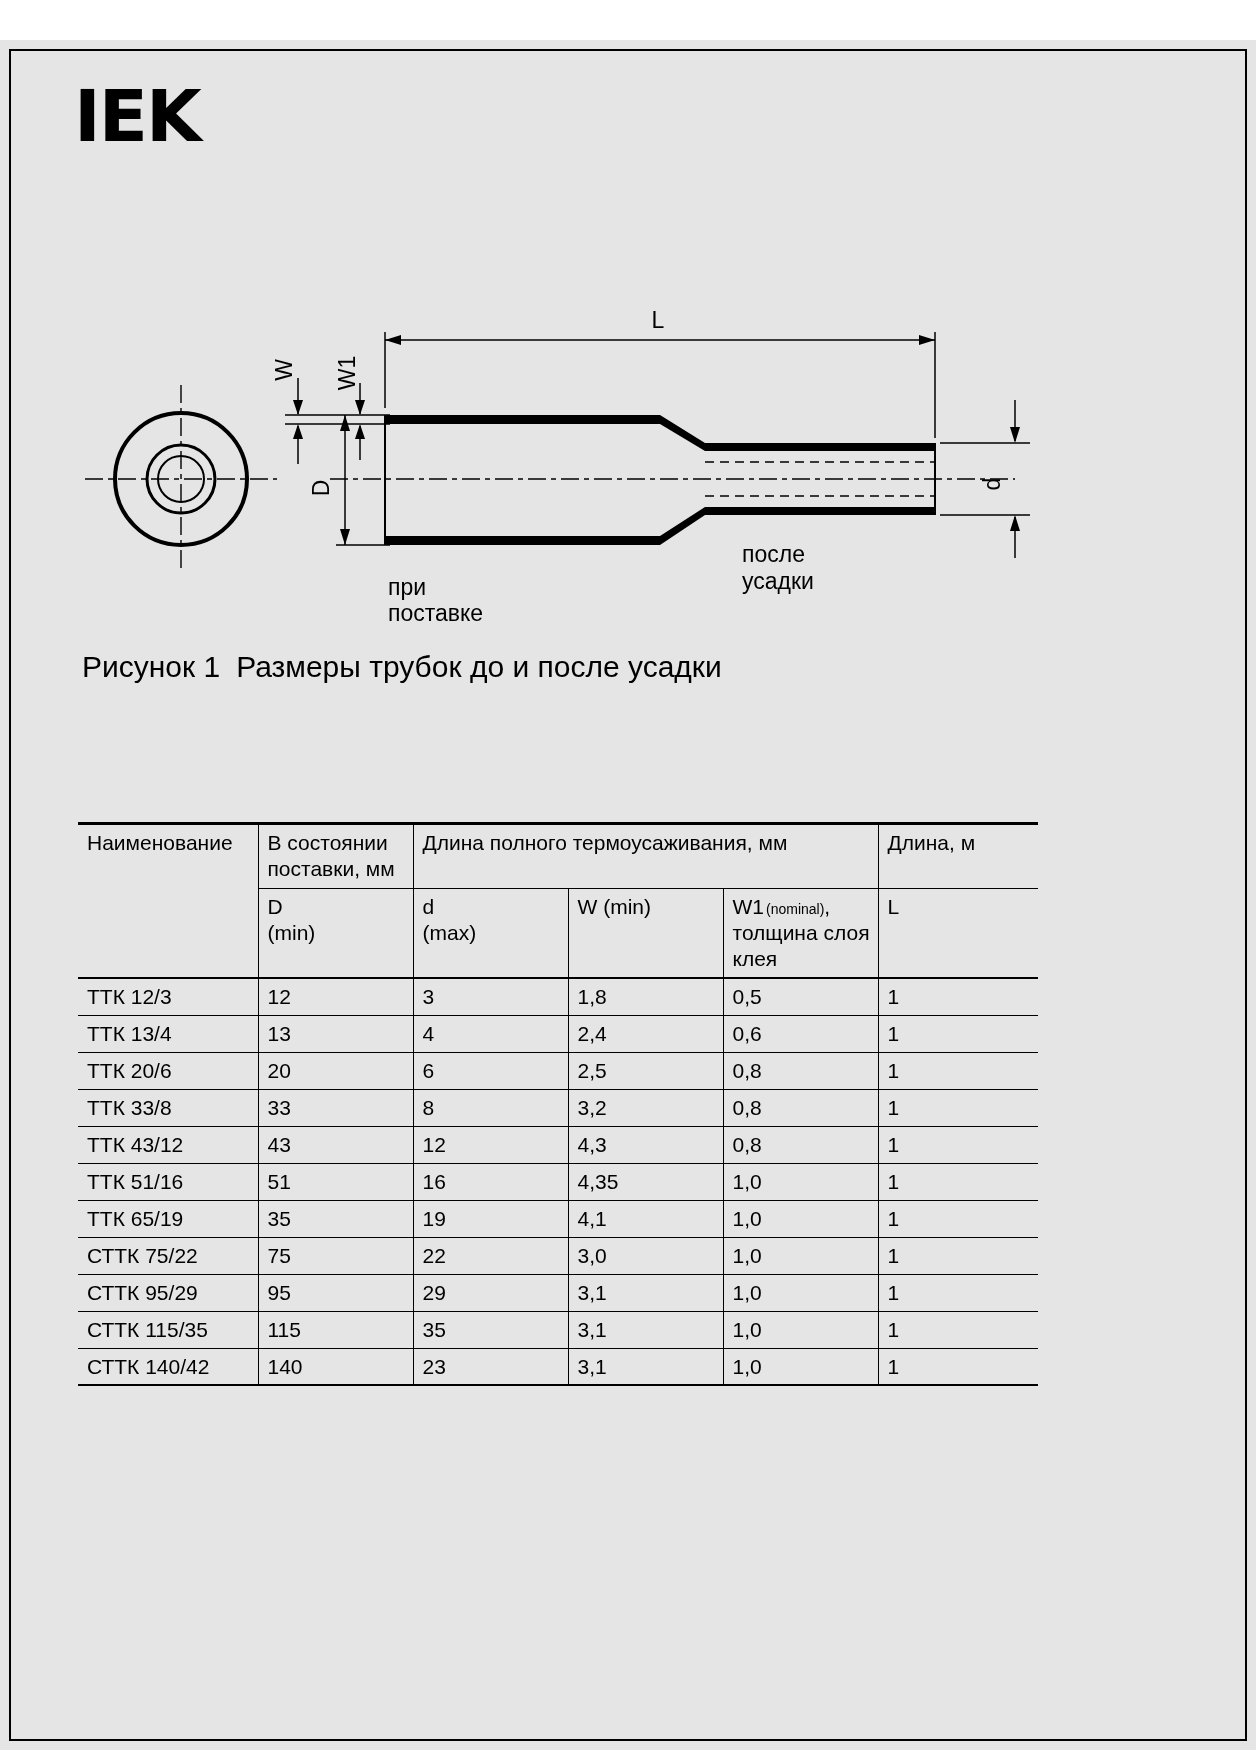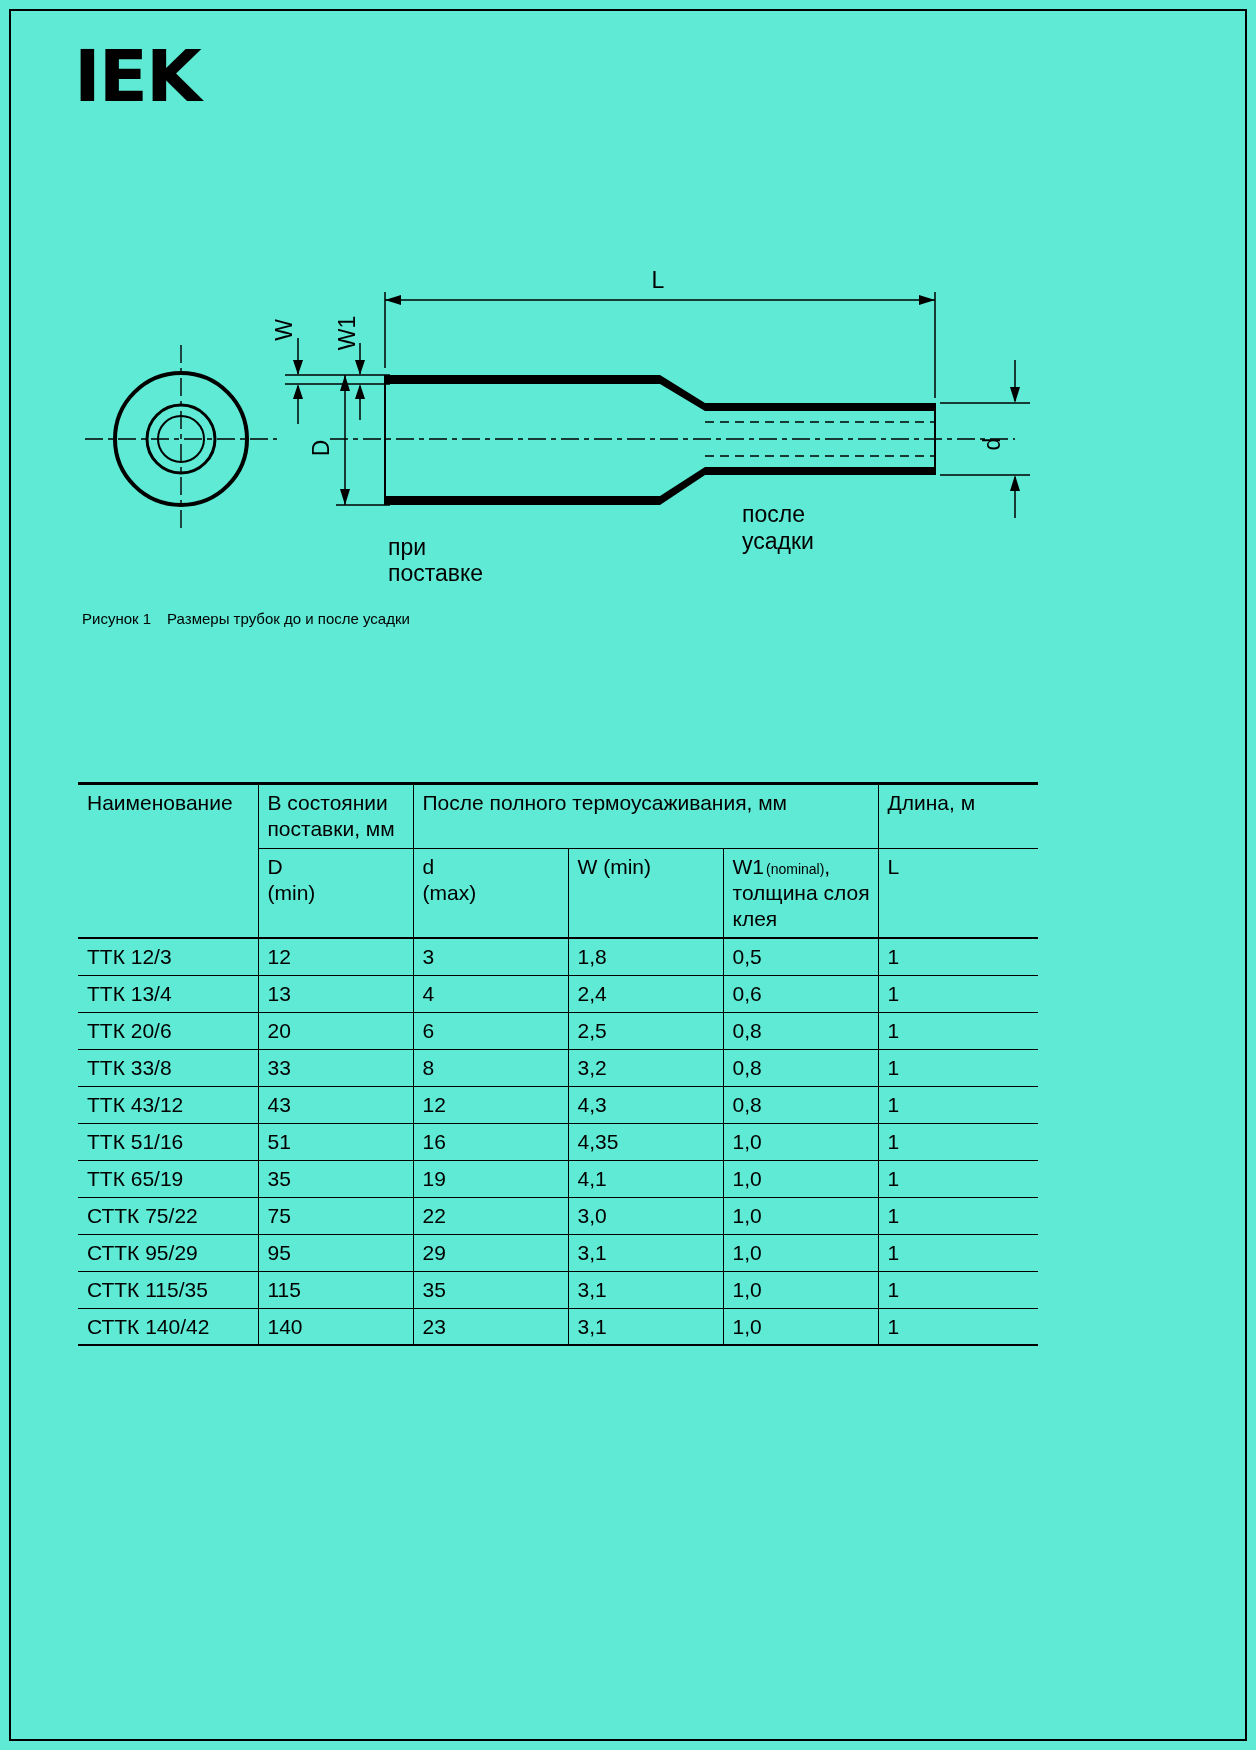--- a/index.html
+++ b/index.html
@@ -4,21 +4,21 @@
 <style>
   * { margin:0; padding:0; box-sizing:border-box; }
   html,body { width:1256px; height:1750px; }
   body {
     background:#ffffff;
     color:#000000;
     font-family:"Liberation Sans","DejaVu Sans",sans-serif;
     position:relative;
     overflow:hidden;
   }
-  .page { position:absolute; inset:0; background:#5eead4; }
+  .page { position:absolute; inset:0; background:#e5e5e5;margin-top:40px; }
   .page-border {
     position:absolute; left:9px; top:9px; right:9px; bottom:9px;
     border:2px solid #000;
     pointer-events:none;
   }
   .logo {
     position:absolute; left:74px; top:40px;
     font-family:"DejaVu Sans","Liberation Sans",sans-serif;
     font-weight:900; font-size:72px; line-height:1; letter-spacing:-2px;
   }
@@ -26,21 +26,21 @@
   .figure-svg text { font-family:"Liberation Sans","DejaVu Sans",sans-serif; fill:#000; }
   .centerline { stroke:#000; stroke-width:1.4; fill:none; stroke-dasharray:18 5 5 5; }
   .hiddenline { stroke:#000; stroke-width:1.5; fill:none; stroke-dasharray:9 6; }
   .thinline  { stroke:#000; stroke-width:1.5; fill:none; }
   .edge      { stroke:#000; stroke-width:2; fill:none; }
   .dim-label { font-size:23px; }
   .anno      { font-size:23px; }
 
   .caption {
     position:absolute; left:82px; top:610px;
-    font-size:15px; white-space:nowrap;
+    font-size:30px; white-space:nowrap;
   }
   .caption .caption-text { margin-left:16px; }
 
   .spec-table {
     position:absolute; left:78px; top:782px; width:960px;
     border-collapse:collapse; table-layout:fixed;
     font-size:21px;
     border-top:3px solid #000;
     border-bottom:2px solid #000;
   }
@@ -153,21 +153,21 @@
         <col style="width:155px">
         <col style="width:155px">
       <col style="width:155px">
         <col style="width:155px">
         <col style="width:160px">
     </colgroup>
     <thead>
       <tr class="hdr-groups">
         <th class="th-name" rowspan="2">Наименование</th>
         <th>В состоянии поставки, мм</th>
-        <th colspan="3">После полного термоусаживания, мм</th>
+        <th colspan="3">Длина полного термоусаживания, мм</th>
         <th>Длина, м</th>
       </tr>
       <tr class="hdr-sub">
         <th>
           <span>D</span><br>
           <span>(min)</span>
         </th>
         <th>
           <span>d</span><br>
           <span>(max)</span>

